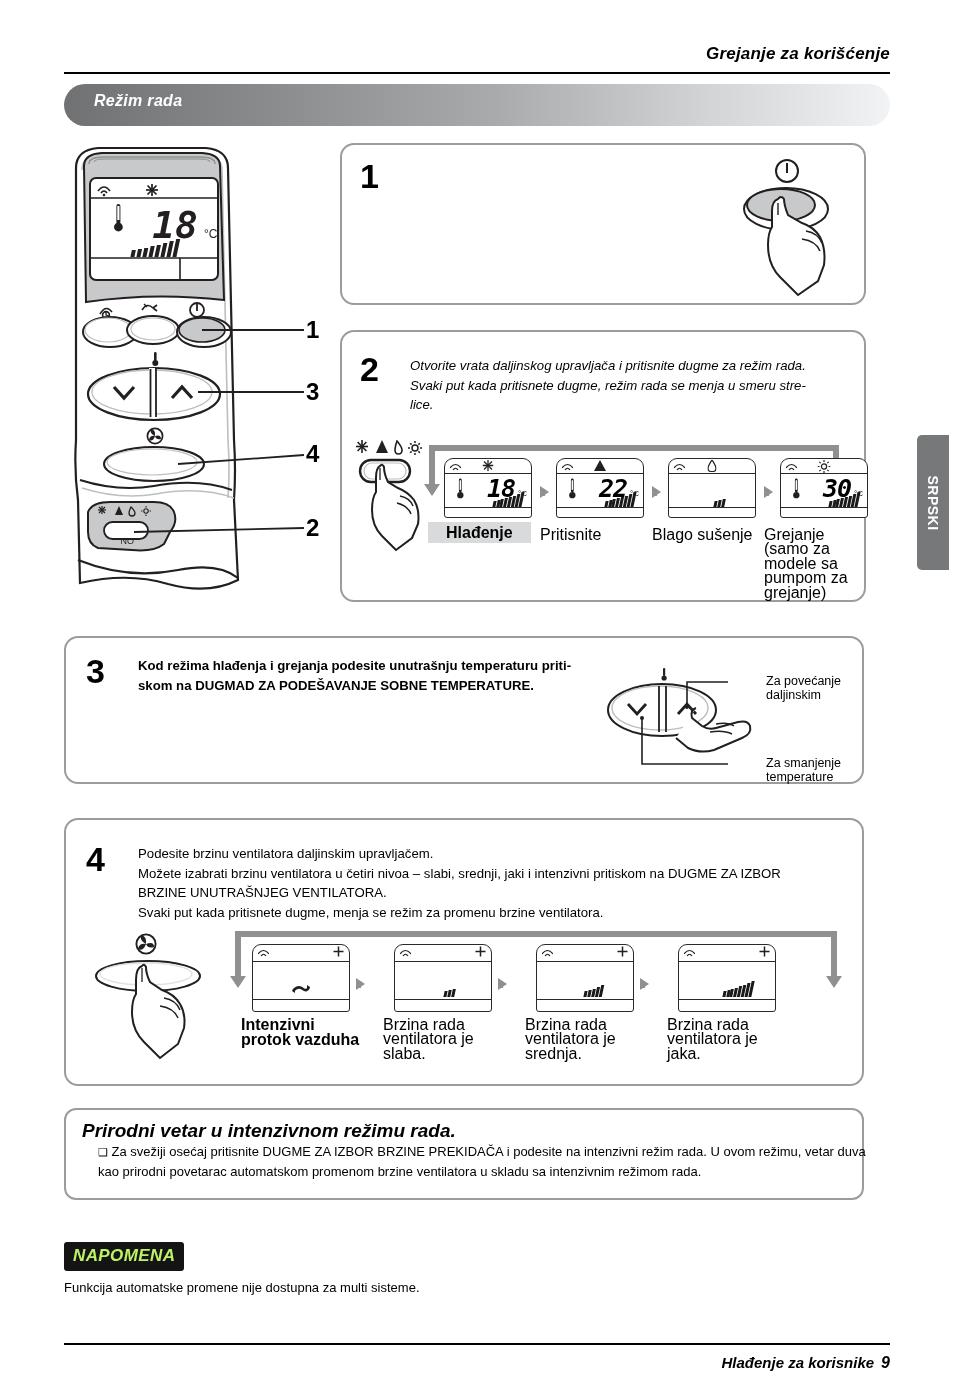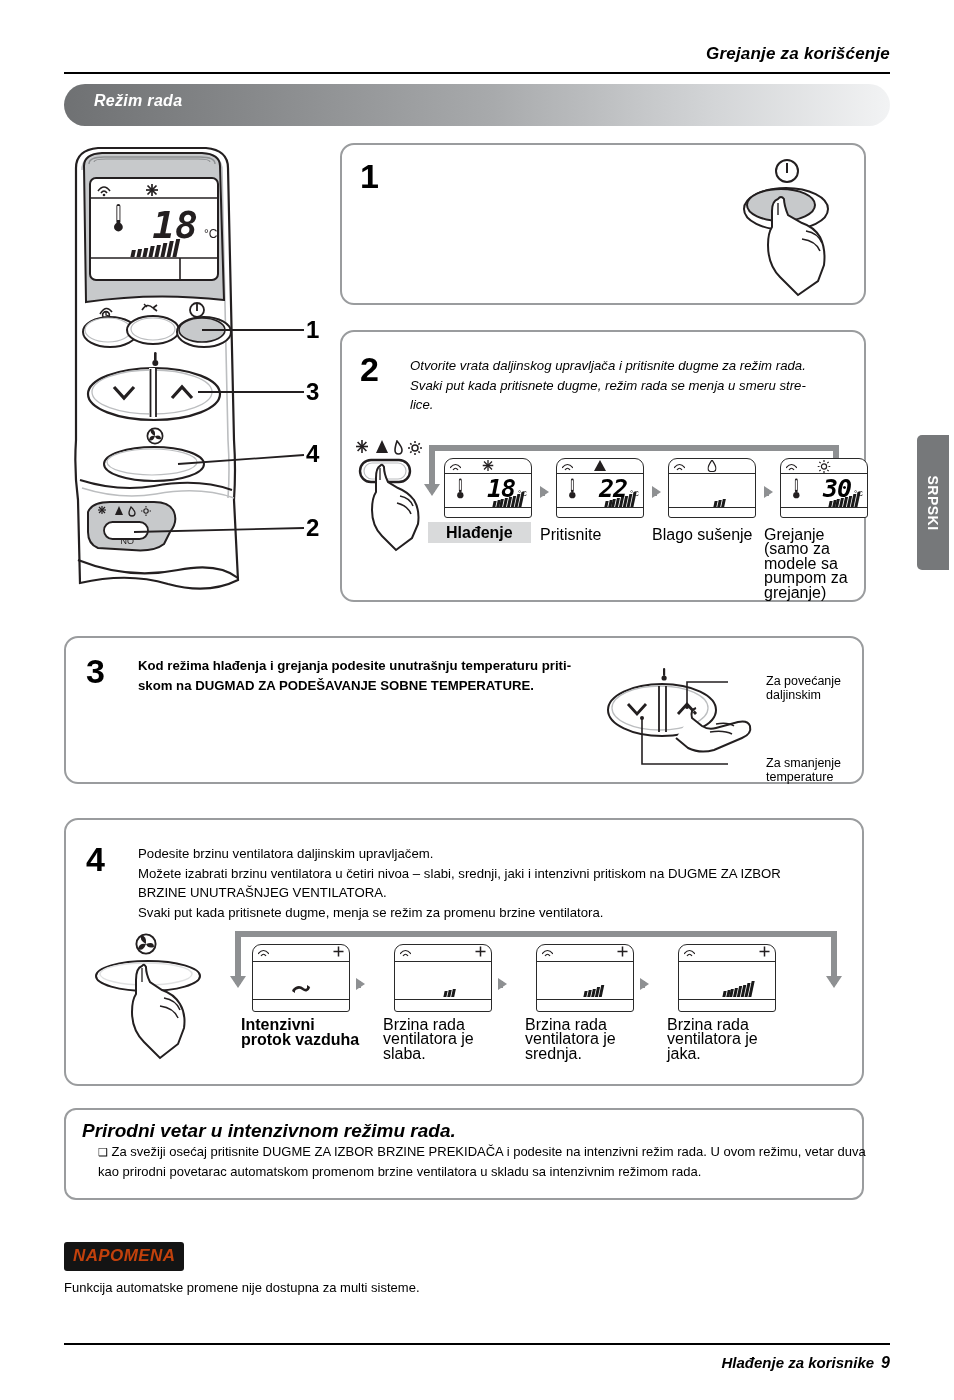--- a/index.html
+++ b/index.html
@@ -173,21 +173,21 @@
   }
   .note-body {
     position: absolute; left: 32px; top: 32px; width: 770px;
     font-size: 13px; line-height: 20px;
   }
   .note-body .bullet { font-size: 11px; }
 
   
   .napomena-tag {
     position: absolute; left: 64px; top: 1242px;
-    background: #141414; color: #c2410c;
+    background: #141414; color: #bef264;
     padding: 4px 9px 5px 9px;
     font-size: 17px; font-weight: bold; font-style: italic;
     letter-spacing: .4px;
     border-radius: 3px;
   }
   .napomena-text {
     position: absolute; left: 64px; top: 1280px;
     font-size: 13px;
   }
 

